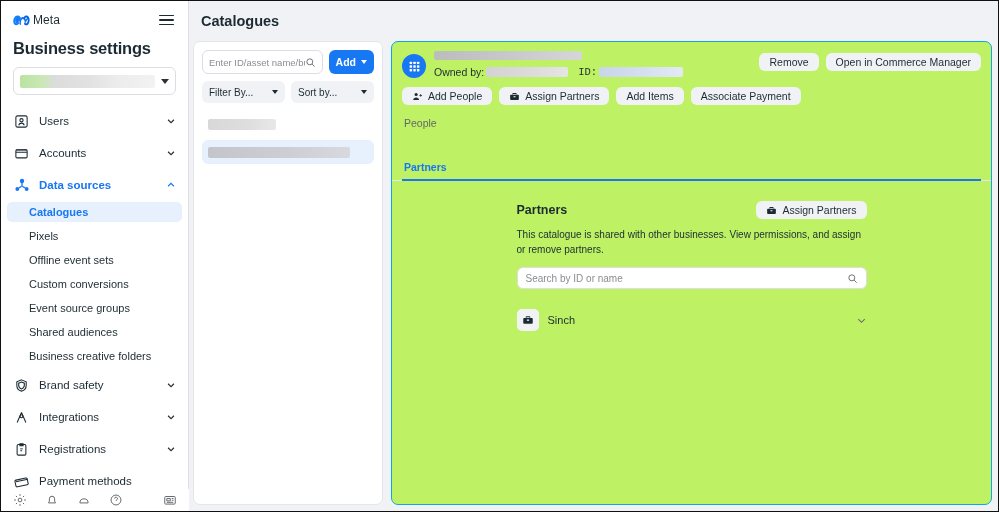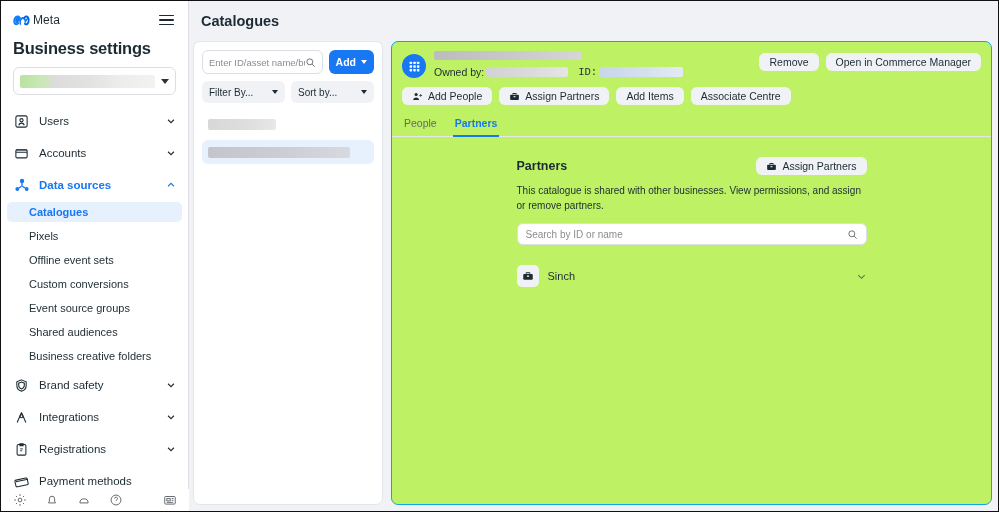--- a/index.html
+++ b/index.html
@@ -154,21 +154,21 @@
   .idlab { margin-left: 10px; font-family: Liberation Mono, monospace; }
 
   .head-actions { display: flex; gap: 7px; flex: 0 0 auto; padding-top: 3px; }
   .gbtn {
     height: 18px; background: #f0f2f5; border-radius: 6px;
     display: flex; align-items: center; gap: 5px; padding: 0 10px;
     font-size: 10.5px; color: #1c2b33; cursor: pointer; white-space: nowrap;
   }
   .actionrow { display: flex; gap: 7px; margin-top: 9px; }
 
-  .tabs { display: flex; gap: 14px; padding: 0 10px; margin-top: 9px; border-bottom: 1px solid #e4e6eb; }
+  .tabs { display: flex; gap: 22px; padding: 0 10px; margin-top: 9px; border-bottom: 1px solid #e4e6eb; flex-direction: column; }
   .tab {
     font-size: 10.5px; color: #65676b; padding: 3px 2px 6px 2px;
     cursor: pointer; border-bottom: 2px solid transparent; margin-bottom: -1px;
   }
   .tab.active { color: #1877f2; font-weight: bold; border-bottom-color: #1877f2; }
 
   .dbody { flex: 1; overflow: hidden; padding: 20px 0 0 0; display: flex; justify-content: center; }
   .inner { width: 350px; }
   .sec-head { display: flex; align-items: center; justify-content: space-between; }
   .sec-title { font-size: 12.5px; font-weight: bold; color: #1c2b33; }
@@ -460,21 +460,21 @@
                 <path d="M9 4.5h6a1.6 1.6 0 011.6 1.6V7.5h-1.8V6.3H9.2v1.2H7.4V6.1A1.6 1.6 0 019 4.5z"></path>
                 <rect x="2.5" y="8" width="19" height="11.5" rx="2"></rect>
                 <rect x="9.6" y="11.2" width="4.8" height="2.4" rx="1" fill="#fff"></rect>
               </svg>
               <span>Assign Partners</span>
             </div>
             <div class="gbtn">
               <span>Add Items</span>
             </div>
             <div class="gbtn">
-              <span>Associate Centre</span>
+              <span>Associate Payment</span>
             </div>
           </div>
         </div>
 
         <div class="tabs">
           <div class="tab">People</div>
           <div class="tab active">Partners</div>
         </div>
 
         <div class="dbody">

